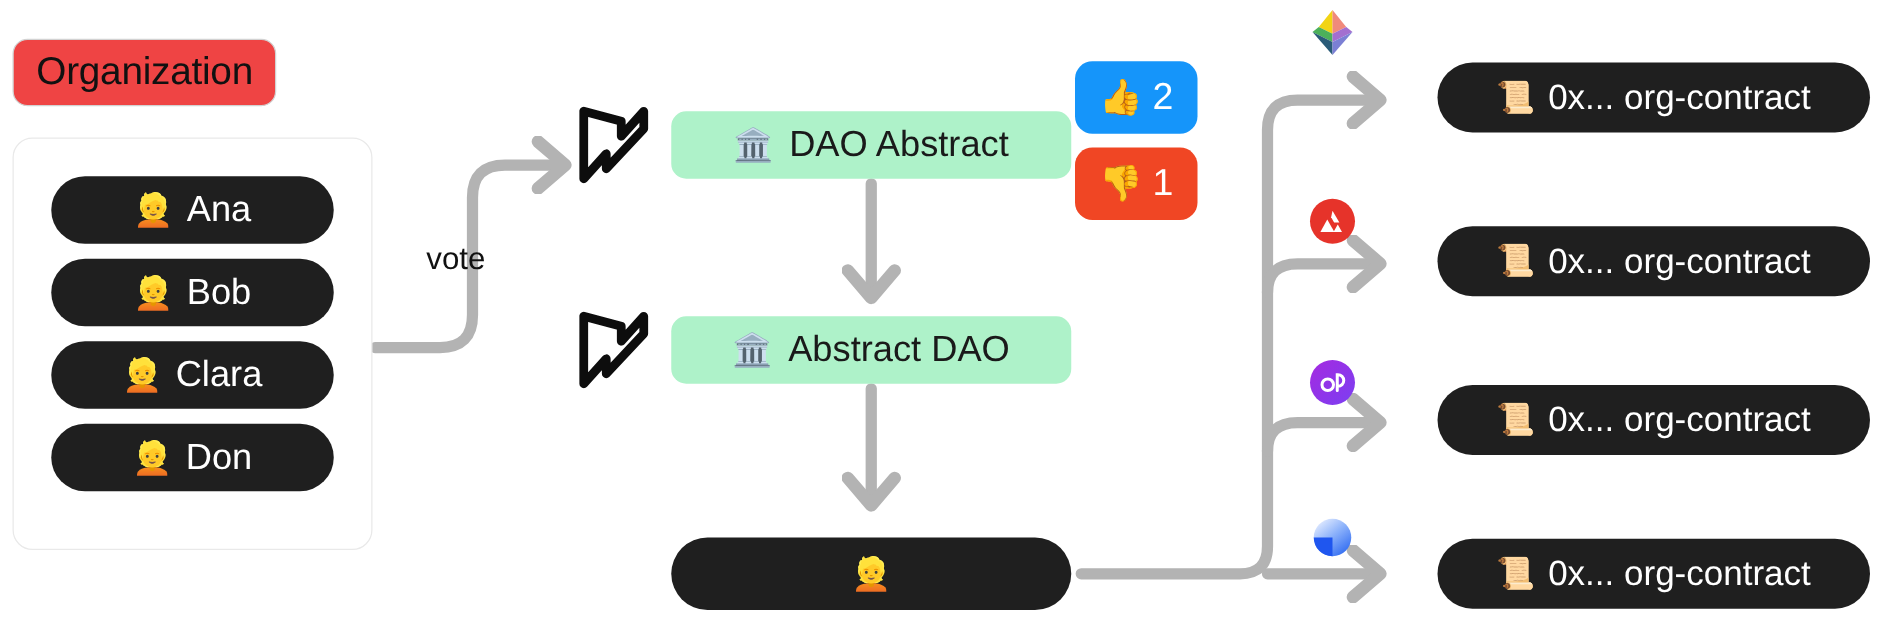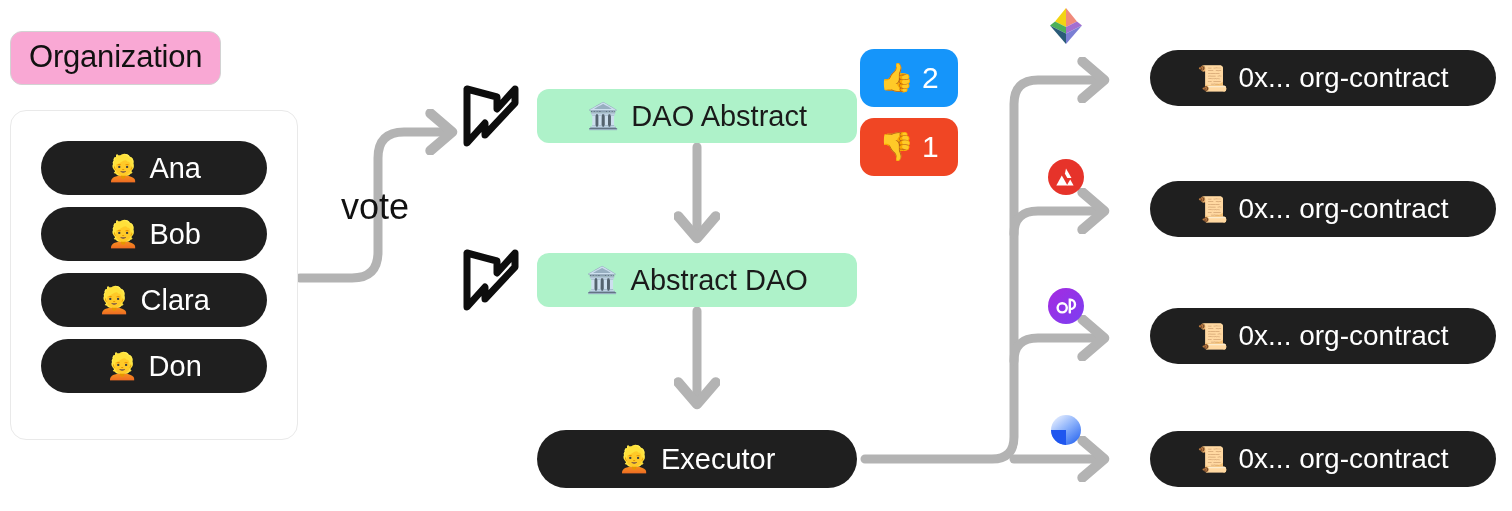--- a/index.html
+++ b/index.html
@@ -27,21 +27,21 @@
     height: 511px;
     pointer-events: none;
   }
 
   
   .org-label {
     position: absolute;
     left: 10px;
     top: 31px;
     padding: 7px 18px 9px 18px;
-    background: #f9a8d4;
+    background: #ef4444;
     border: 1px solid #d2d2d2;
     border-radius: 12px;
     font-size: 31px;
     line-height: 36px;
     color: #111111;
     letter-spacing: -0.2px;
     white-space: nowrap;
   }
   .org-panel {
     position: absolute;
@@ -78,21 +78,21 @@
     height: 54px;
     font-size: 29px;
   }
   .member .emoji { font-size: 26px; line-height: 1; }
 
   
   .vote-label {
     position: absolute;
     left: 341px;
     top: 190px;
-    font-size: 36px;
+    font-size: 25px;
     line-height: 34px;
     color: #111111;
   }
 
   
   .near-mark {
     position: absolute;
     width: 64px;
     height: 62px;
   }
@@ -242,21 +242,20 @@
     <span>DAO Abstract</span>
   </div>
 
   <div class="box-green" id="abstract-dao">
     <span class="emoji">🏛️</span>
     <span>Abstract DAO</span>
   </div>
 
   <div class="pill-dark" id="executor">
     <span class="emoji">👱</span>
-    <span>Executor</span>
   </div>
 
   <div class="badge" id="badge-up">
     <span class="emoji">👍</span>
     <span>2</span>
   </div>
   <div class="badge" id="badge-down">
     <span class="emoji">👎</span>
     <span>1</span>
   </div>

